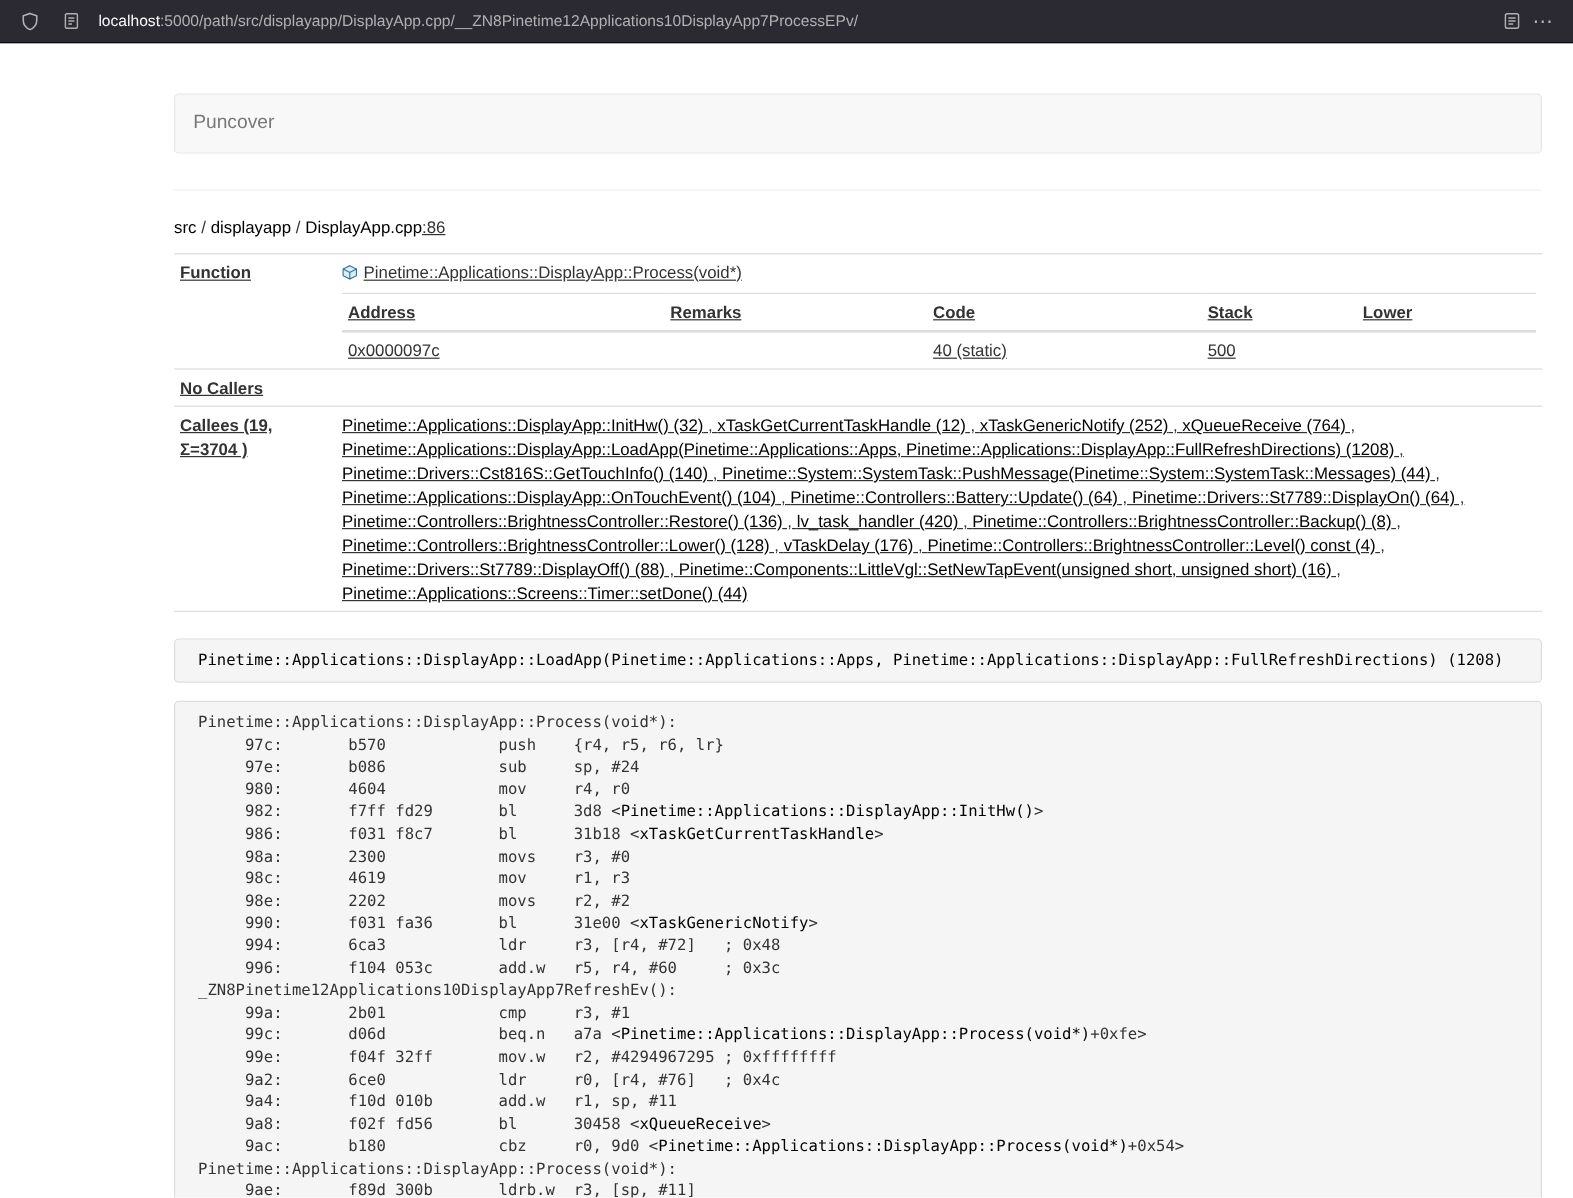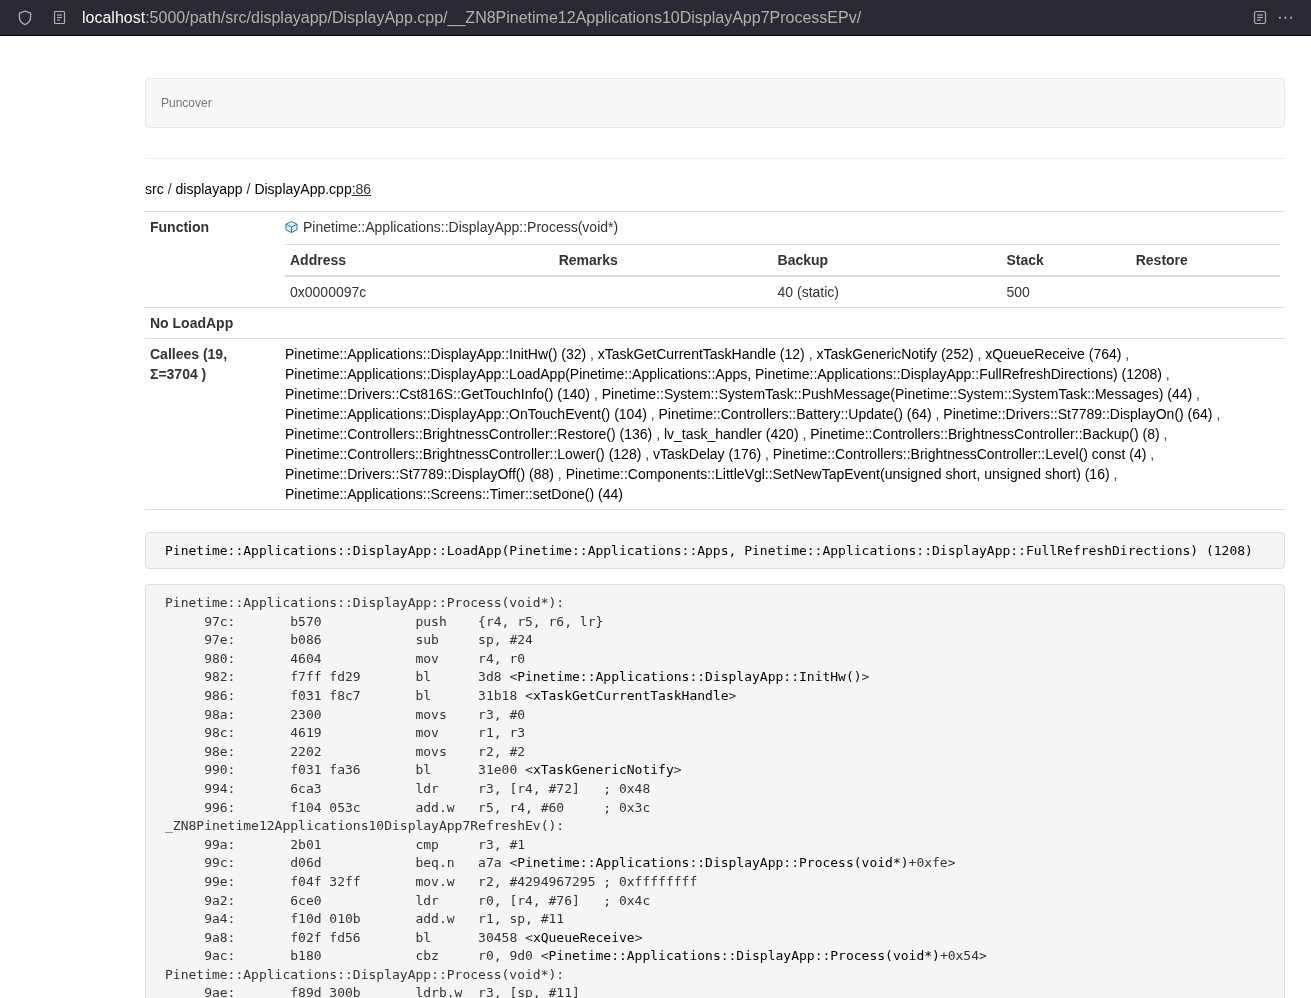--- a/index.html
+++ b/index.html
@@ -9,43 +9,43 @@
     background:#fff; color:#333;
     font-family:"Liberation Sans", sans-serif; font-size:14px;
   }
   
   .chrome {
     height:36px; background:#2b2a33; border-bottom:1px solid #0c0c0d;
     display:flex; align-items:center; padding:0 12px;
   }
   .chrome .icon-btn { display:flex; align-items:center; justify-content:center; width:26px; height:26px; border-radius:3px; flex:0 0 auto; }
   .urlwrap { display:flex; align-items:center; flex:1 1 auto; margin-left:8px; overflow:hidden; }
-  .urltext { margin-left:10px; font-size:16px; white-space:nowrap; overflow:hidden; }
+  .urltext { margin-left:10px; font-size:13px; white-space:nowrap; overflow:hidden; }
   .url-host { color:#f9f9fa; }
   .url-path { color:#b1b1b3; }
   .chrome-right { display:flex; align-items:center; margin-left:auto; }
   .dots { color:#b1b1b3; font-size:17px; letter-spacing:1px; line-height:1; padding:0 4px; }
   
   .content { width:1140px; margin-left:145px; padding-top:42px; }
   .navbar {
     height:50px; background:#f8f8f8; border:1px solid #e7e7e7; border-radius:4px;
     display:flex; align-items:center; margin-bottom:30px;
   }
-  .brand { font-size:12px; color:#777; padding:0 15px;text-align:right; }
+  .brand { font-size:16px; color:#777; padding:0 15px;text-align:right; }
   hr.rule { border:0; border-top:1px solid #eee; margin:0 0 20px 0; }
   a.lnk { color:#000000; text-decoration:none; cursor:pointer; }
   .breadcrumb { margin:0 0 12px 0; font-size:14px; line-height:20px; }
   .breadcrumb .sep { color:#333; margin:0 4px; }
   .breadcrumb .line-no { color:#333;text-decoration:underline; }
   
   table.main { width:100%; border-collapse:collapse; border-bottom:1px solid #ddd; }
   table.main > tbody > tr > th,
   table.main > tbody > tr > td {
     border-top:1px solid #ddd; padding:5px; text-align:left;
-    vertical-align:top; font-size:14px; line-height:20px;
+    vertical-align:top; font-size:14px; line-height:20px;text-decoration:underline;
   }
   table.main > tbody > tr > th { width:135px; font-weight:bold; }
   table.main > tbody > tr.row-stats > th,
   table.main > tbody > tr.row-stats > td { border-top:0; padding-top:0; padding-bottom:0; }
   
   table.inner { width:100%; border-collapse:collapse; }
   table.inner th {
     border-top:1px solid #ddd; border-bottom:2px solid #ddd;
     padding:5px; text-align:left; font-weight:bold; font-size:14px; line-height:20px;margin-top:46px;
   }
@@ -129,39 +129,39 @@
         </td>
       </tr>
       <tr class="row-stats">
         <th></th>
         <td>
           <table class="inner">
             <thead>
               <tr>
                 <th style="width:27%">Address</th>
                 <th style="width:22%">Remarks</th>
-                <th style="width:23%">Backup</th>
+                <th style="width:23%">Code</th>
                 <th style="width:13%">Stack</th>
-                <th style="width:15%">Restore</th>
+                <th style="width:15%">Lower</th>
               </tr>
             </thead>
             <tbody>
               <tr>
                 <td>0x0000097c</td>
                 <td></td>
                 <td>40 (static)</td>
                 <td>500</td>
                 <td></td>
               </tr>
             </tbody>
           </table>
         </td>
       </tr>
       <tr>
-        <th>No LoadApp</th>
+        <th>No Callers</th>
         <td></td>
       </tr>
       <tr>
         <th>Callees (19, Σ=3704 )</th>
         <td class="callees-cell"><a href="#" class="lnk">Pinetime::Applications::DisplayApp::InitHw() (32)</a><span class="sep"> , </span><a href="#" class="lnk">xTaskGetCurrentTaskHandle (12)</a><span class="sep"> , </span><a href="#" class="lnk">xTaskGenericNotify (252)</a><span class="sep"> , </span><a href="#" class="lnk">xQueueReceive (764)</a><span class="sep"> , </span><a href="#" class="lnk">Pinetime::Applications::DisplayApp::LoadApp(Pinetime::Applications::Apps, Pinetime::Applications::DisplayApp::FullRefreshDirections) (1208)</a><span class="sep"> , </span><a href="#" class="lnk">Pinetime::Drivers::Cst816S::GetTouchInfo() (140)</a><span class="sep"> , </span><a href="#" class="lnk">Pinetime::System::SystemTask::PushMessage(Pinetime::System::SystemTask::Messages) (44)</a><span class="sep"> , </span><a href="#" class="lnk">Pinetime::Applications::DisplayApp::OnTouchEvent() (104)</a><span class="sep"> , </span><a href="#" class="lnk">Pinetime::Controllers::Battery::Update() (64)</a><span class="sep"> , </span><a href="#" class="lnk">Pinetime::Drivers::St7789::DisplayOn() (64)</a><span class="sep"> , </span><a href="#" class="lnk">Pinetime::Controllers::BrightnessController::Restore() (136)</a><span class="sep"> , </span><a href="#" class="lnk">lv_task_handler (420)</a><span class="sep"> , </span><a href="#" class="lnk">Pinetime::Controllers::BrightnessController::Backup() (8)</a><span class="sep"> , </span><a href="#" class="lnk">Pinetime::Controllers::BrightnessController::Lower() (128)</a><span class="sep"> , </span><a href="#" class="lnk">vTaskDelay (176)</a><span class="sep"> , </span><a href="#" class="lnk">Pinetime::Controllers::BrightnessController::Level() const (4)</a><span class="sep"> , </span><a href="#" class="lnk">Pinetime::Drivers::St7789::DisplayOff() (88)</a><span class="sep"> , </span><a href="#" class="lnk">Pinetime::Components::LittleVgl::SetNewTapEvent(unsigned short, unsigned short) (16)</a><span class="sep"> , </span><a href="#" class="lnk">Pinetime::Applications::Screens::Timer::setDone() (44)</a></td>
       </tr>
     </tbody>
   </table>
 
   <div class="codebox loadbox">

